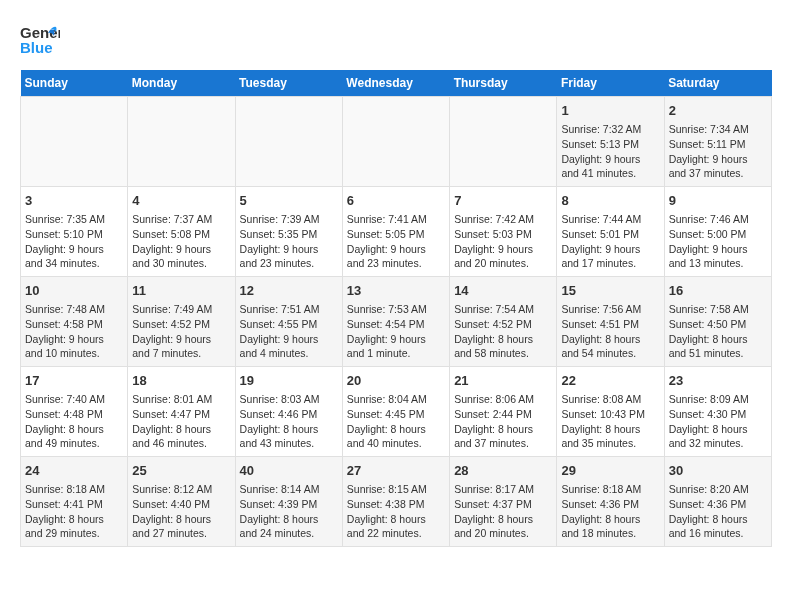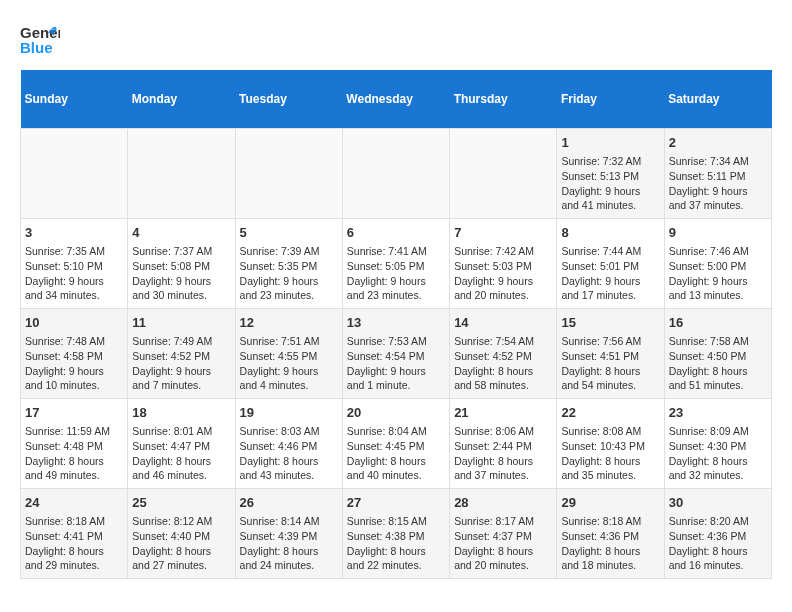--- a/index.html
+++ b/index.html
@@ -34,21 +34,21 @@
       color: #555;
     }
     table {
       width: 100%;
       border-collapse: collapse;
       font-size: 11px;
     }
     thead th {
       background: #1976D2;
       color: #fff;
-      padding: 22px 4px;
+      padding: 6px 4px;
       text-align: left;
       font-size: 12px;
       font-weight: 600;
     }
     tbody tr {
       height: 90px;
     }
     tbody tr:nth-child(odd) {
       background: #f5f5f5;
     }
@@ -208,21 +208,21 @@
         <td>
           <span class="day-num">16</span>
           <div>Sunrise: 7:58 AM</div>
           <div>Sunset: 4:50 PM</div>
           <div>Daylight: 8 hours and 51 minutes.</div>
         </td>
       </tr>
       <tr>
         <td>
           <span class="day-num">17</span>
-          <div>Sunrise: 11:59 AM</div>
+          <div>Sunrise: 7:40 AM</div>
           <div>Sunset: 4:48 PM</div>
           <div>Daylight: 8 hours and 49 minutes.</div>
         </td>
         <td>
           <span class="day-num">18</span>
           <div>Sunrise: 8:01 AM</div>
           <div>Sunset: 4:47 PM</div>
           <div>Daylight: 8 hours and 46 minutes.</div>
         </td>
         <td>
@@ -263,21 +263,21 @@
           <div>Sunset: 4:41 PM</div>
           <div>Daylight: 8 hours and 29 minutes.</div>
         </td>
         <td>
           <span class="day-num">25</span>
           <div>Sunrise: 8:12 AM</div>
           <div>Sunset: 4:40 PM</div>
           <div>Daylight: 8 hours and 27 minutes.</div>
         </td>
         <td>
-          <span class="day-num">26</span>
+          <span class="day-num">40</span>
           <div>Sunrise: 8:14 AM</div>
           <div>Sunset: 4:39 PM</div>
           <div>Daylight: 8 hours and 24 minutes.</div>
         </td>
         <td>
           <span class="day-num">27</span>
           <div>Sunrise: 8:15 AM</div>
           <div>Sunset: 4:38 PM</div>
           <div>Daylight: 8 hours and 22 minutes.</div>
         </td>

